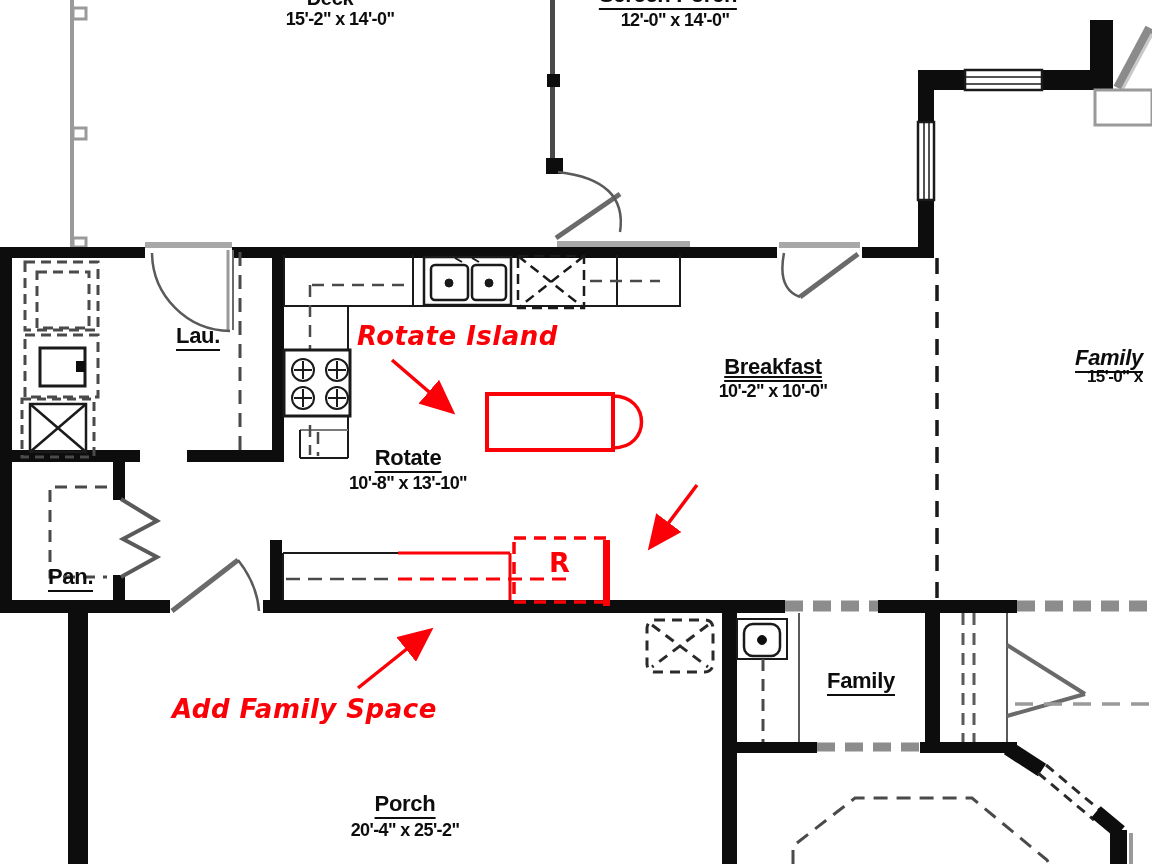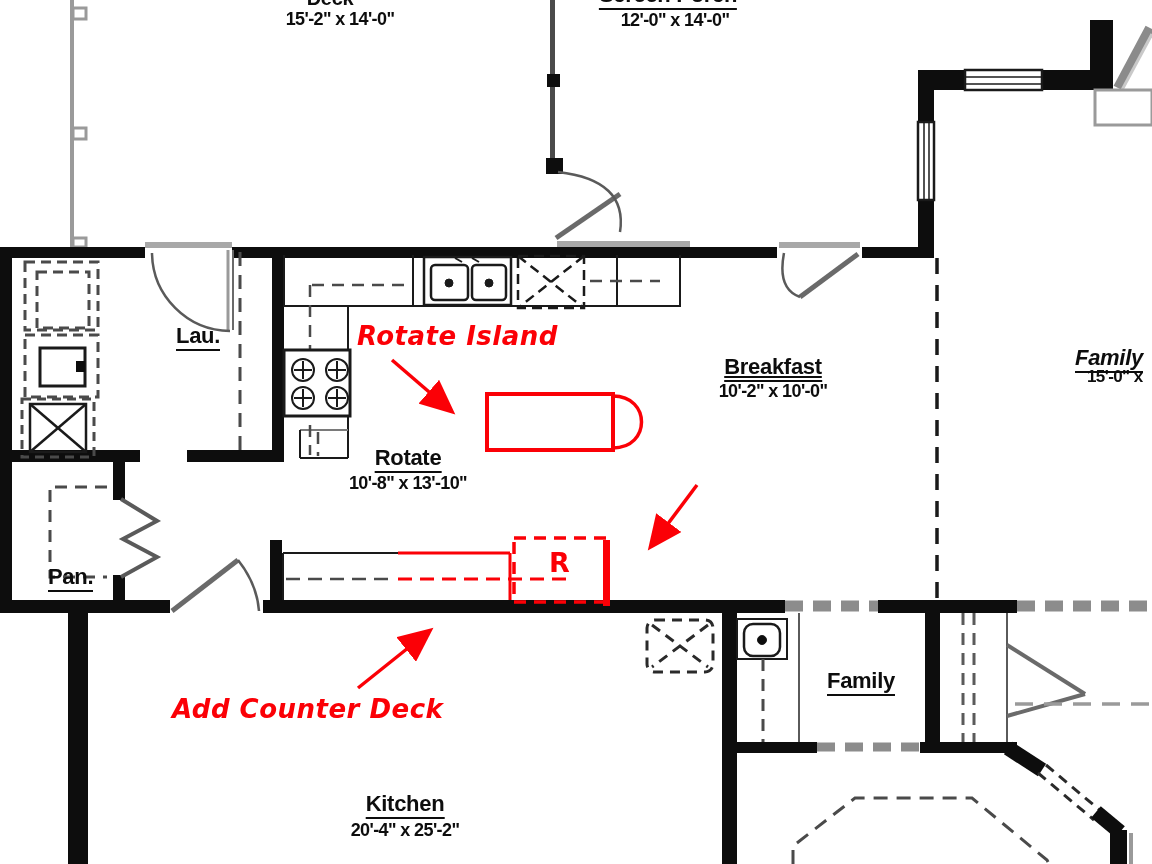--- a/index.html
+++ b/index.html
@@ -260,20 +260,20 @@
 <div class="txt lbl cx u" style="left:773px;top:355px;text-decoration:underline;">Breakfast</div>
 <div class="txt dims cx" style="left:773px;top:382px;">10'-2" x 10'-0"</div>
 
 <div class="txt lbl u" style="left:1075px;top:346px;font-style:italic;">Family</div>
 <div class="txt dims" style="left:1087px;top:368px;font-size:17px;">15'-0" x</div>
 
 <div class="txt lbl u" style="left:48px;top:517px;margin-top:48px;">Pan.</div>
 
 <div class="txt lbl u" style="left:827px;top:669px;">Family</div>
 
-<div class="txt lbl cx u" style="left:405px;top:792px;">Kitchen</div>
+<div class="txt lbl cx u" style="left:405px;top:792px;">Porch</div>
 <div class="txt dims cx" style="left:405px;top:821px;">20'-4" x 25'-2"</div>
 
 <div class="txt red" style="left:357px;top:322px;">Rotate Island</div>
-<div class="txt red" style="left:172px;top:695px;">Add Counter Deck</div>
+<div class="txt red" style="left:172px;top:695px;">Add Family Space</div>
 <div class="txt rsym" style="left:549px;top:548px;">R</div>
 
 </div>
 
 </body></html>

